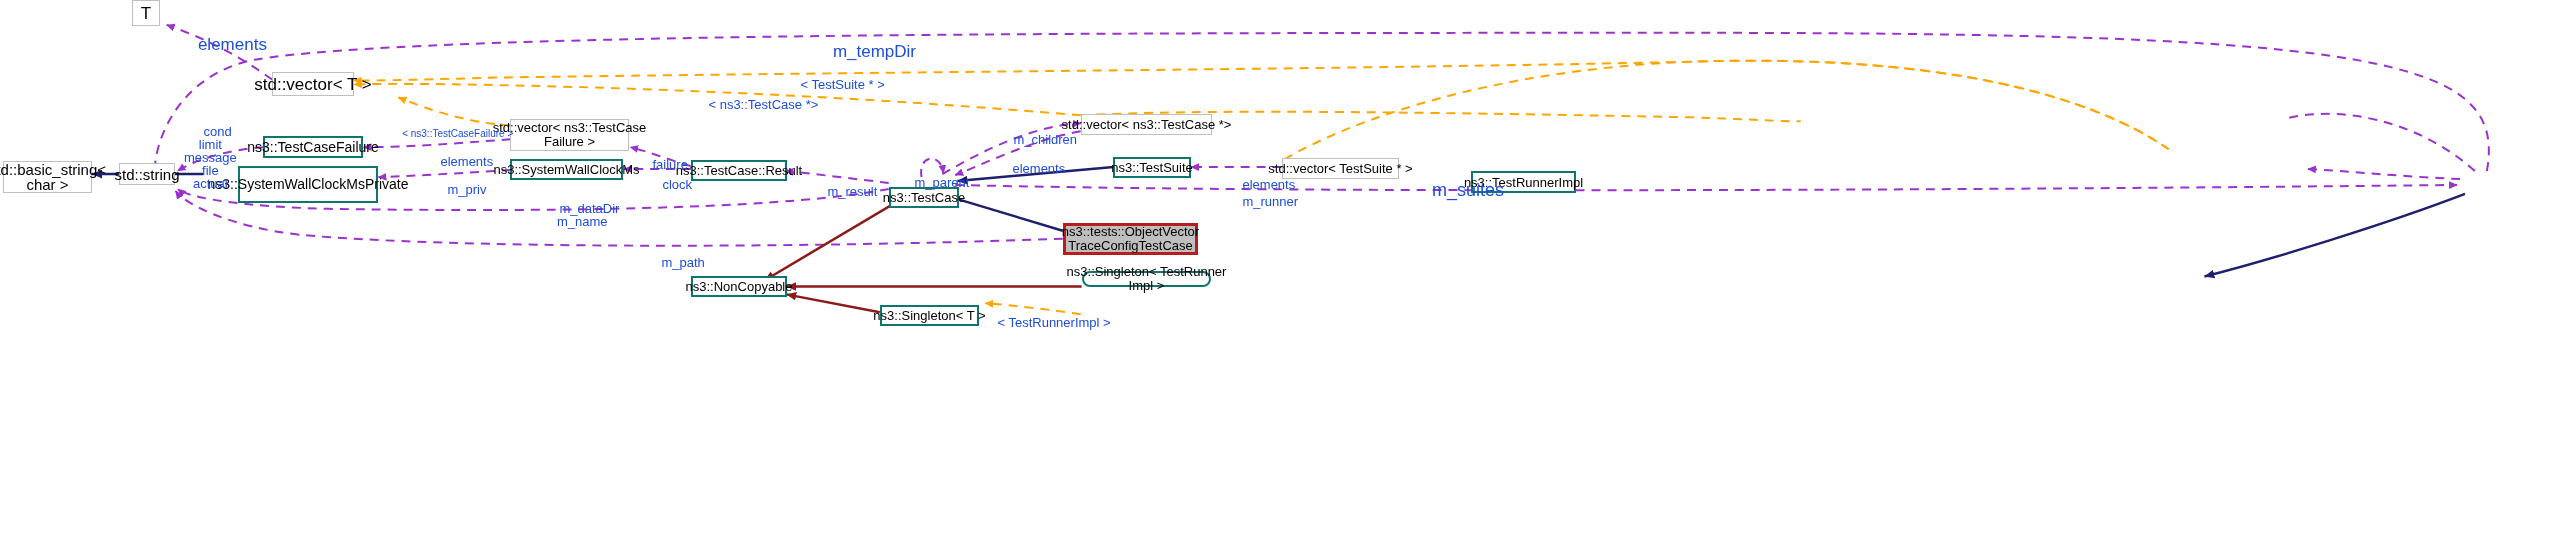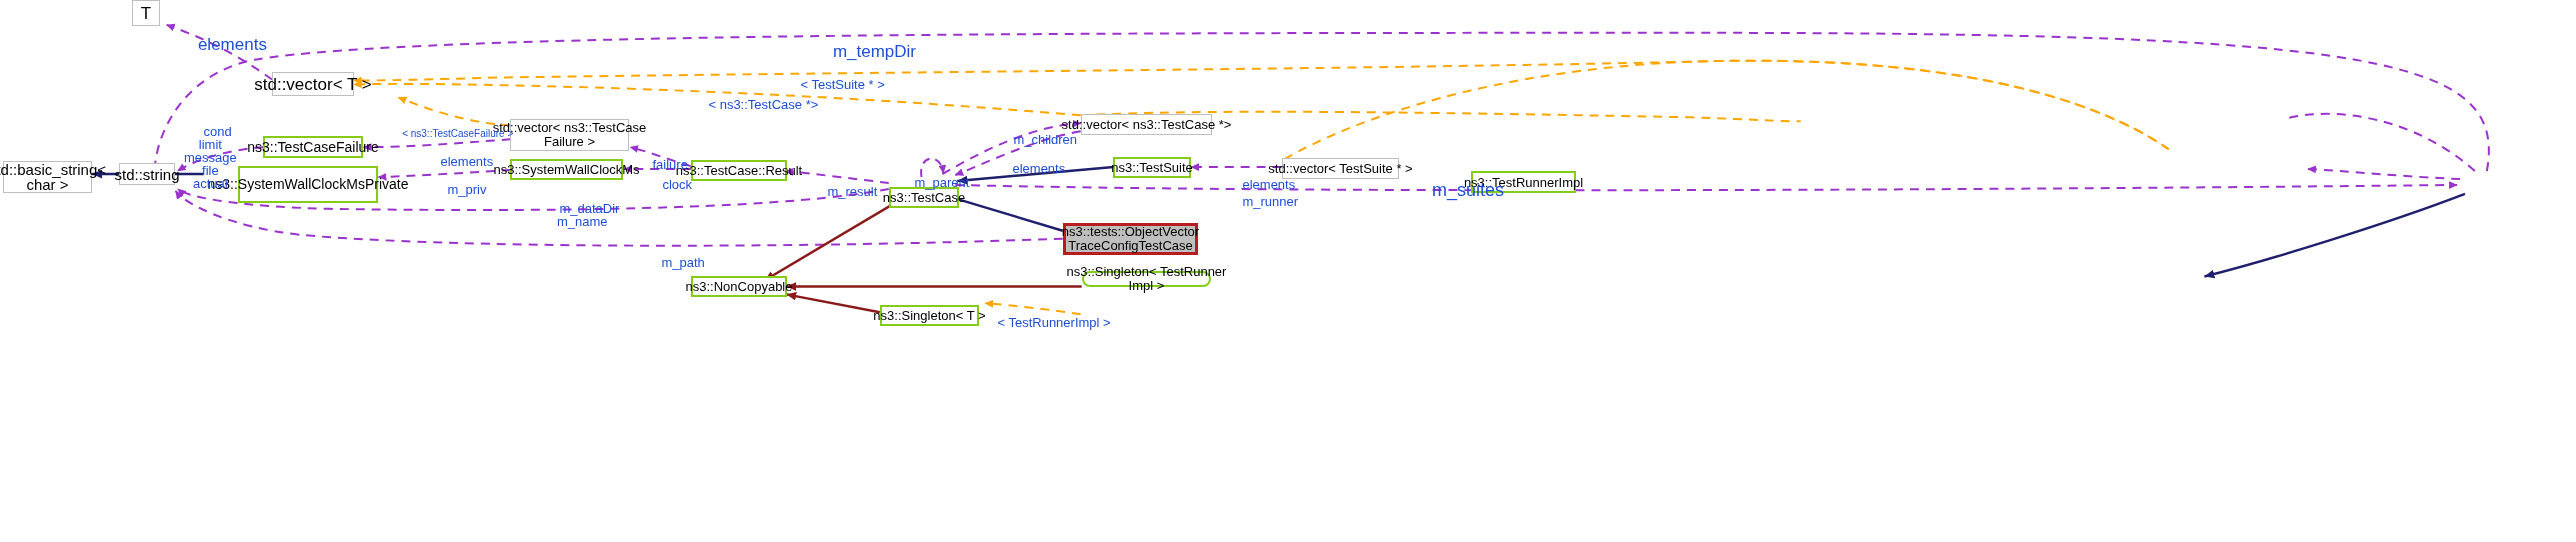--- a/index.html
+++ b/index.html
@@ -32,21 +32,21 @@
     justify-content: center;
     text-align: center;
     font-size: 17px;
     line-height: 19px;
     color: #000000;
     background: #ffffff;
     white-space: pre;
     padding: 1px 5px;
   }
   .node.solid {
-    border: 2px solid #84cc16;
+    border: 2px solid #0f766e;
   }
   .node.light {
     border: 1px solid #bfbfbf;
   }
   .node.filled {
     border: 3px solid #b91c1c;
     background: #bfbfbf;
   }
   .edge-label {
     position: absolute;

